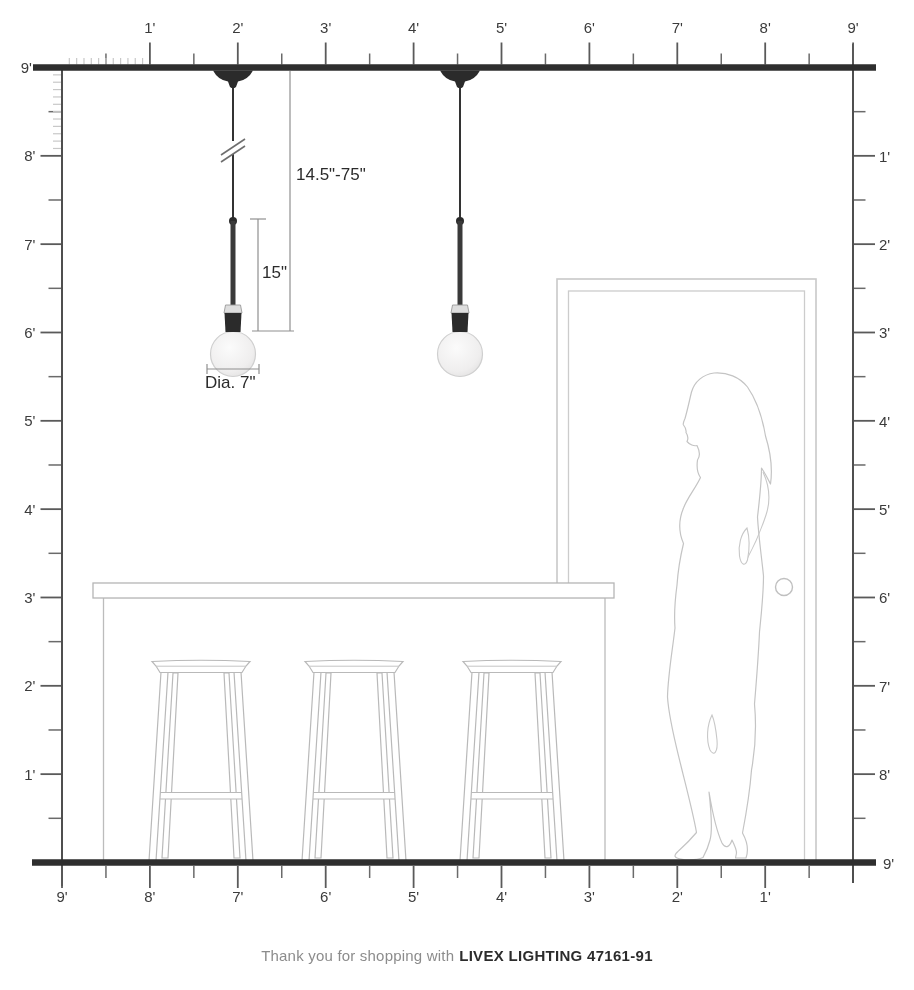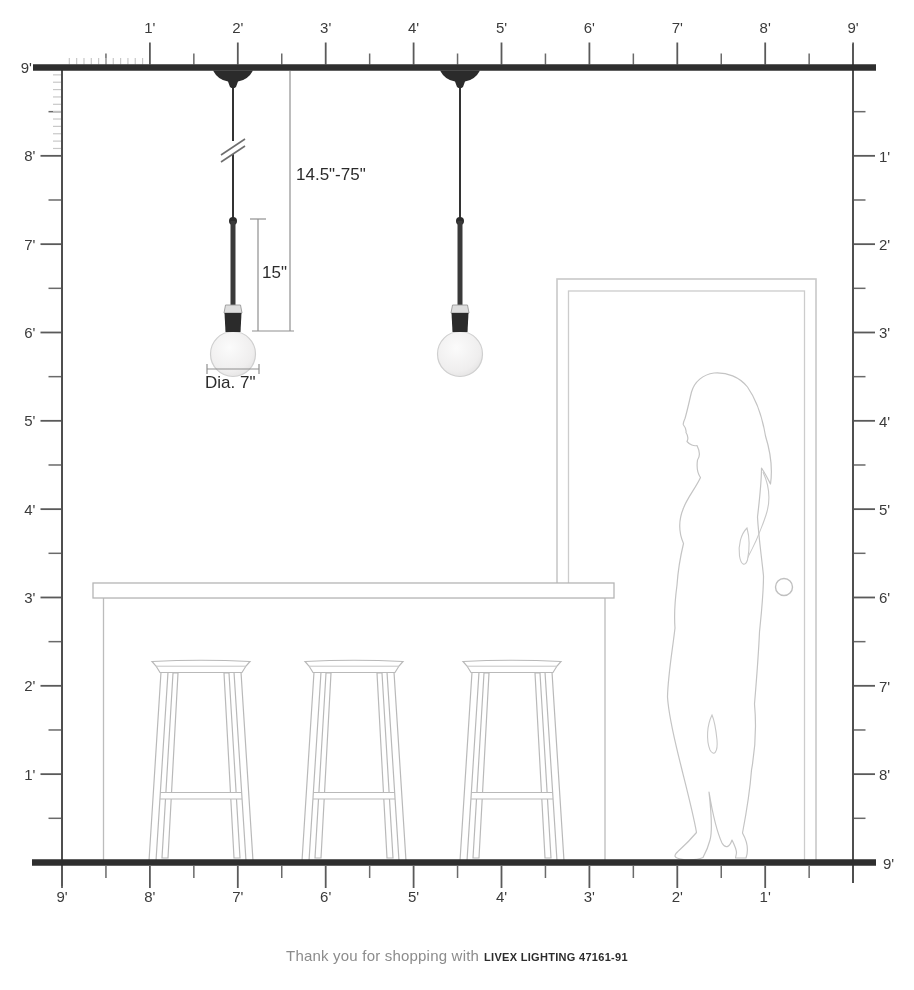--- a/index.html
+++ b/index.html
@@ -17,21 +17,21 @@
   .dim-label{
     position:absolute;font-size:17px;color:#2b2b2b;white-space:nowrap;line-height:1;
   }
   #dim-hang{left:296px;top:166px;}
   #dim-height{left:262px;top:264px;}
   #dim-dia{left:205px;top:374px;}
   .footer{
     position:absolute;left:0;right:0;top:947px;text-align:center;
     font-size:15px;color:#8c8c8c;letter-spacing:.2px;
   }
-  .footer b{font-size:11px;color:#2c2c2c;margin-left:5px;letter-spacing:.3px;}
+  .footer b{font-size:15px;color:#2c2c2c;margin-left:5px;letter-spacing:.3px;}
 </style>
 </head>
 <body>
 
 <div class="stage">
 
   <svg width="914" height="990" viewBox="0 0 914 990">
     <defs>
       <radialGradient id="bulbGrad" cx="42%" cy="36%" r="70%">
         <stop offset="0%" stop-color="#fbfbfb"></stop>

